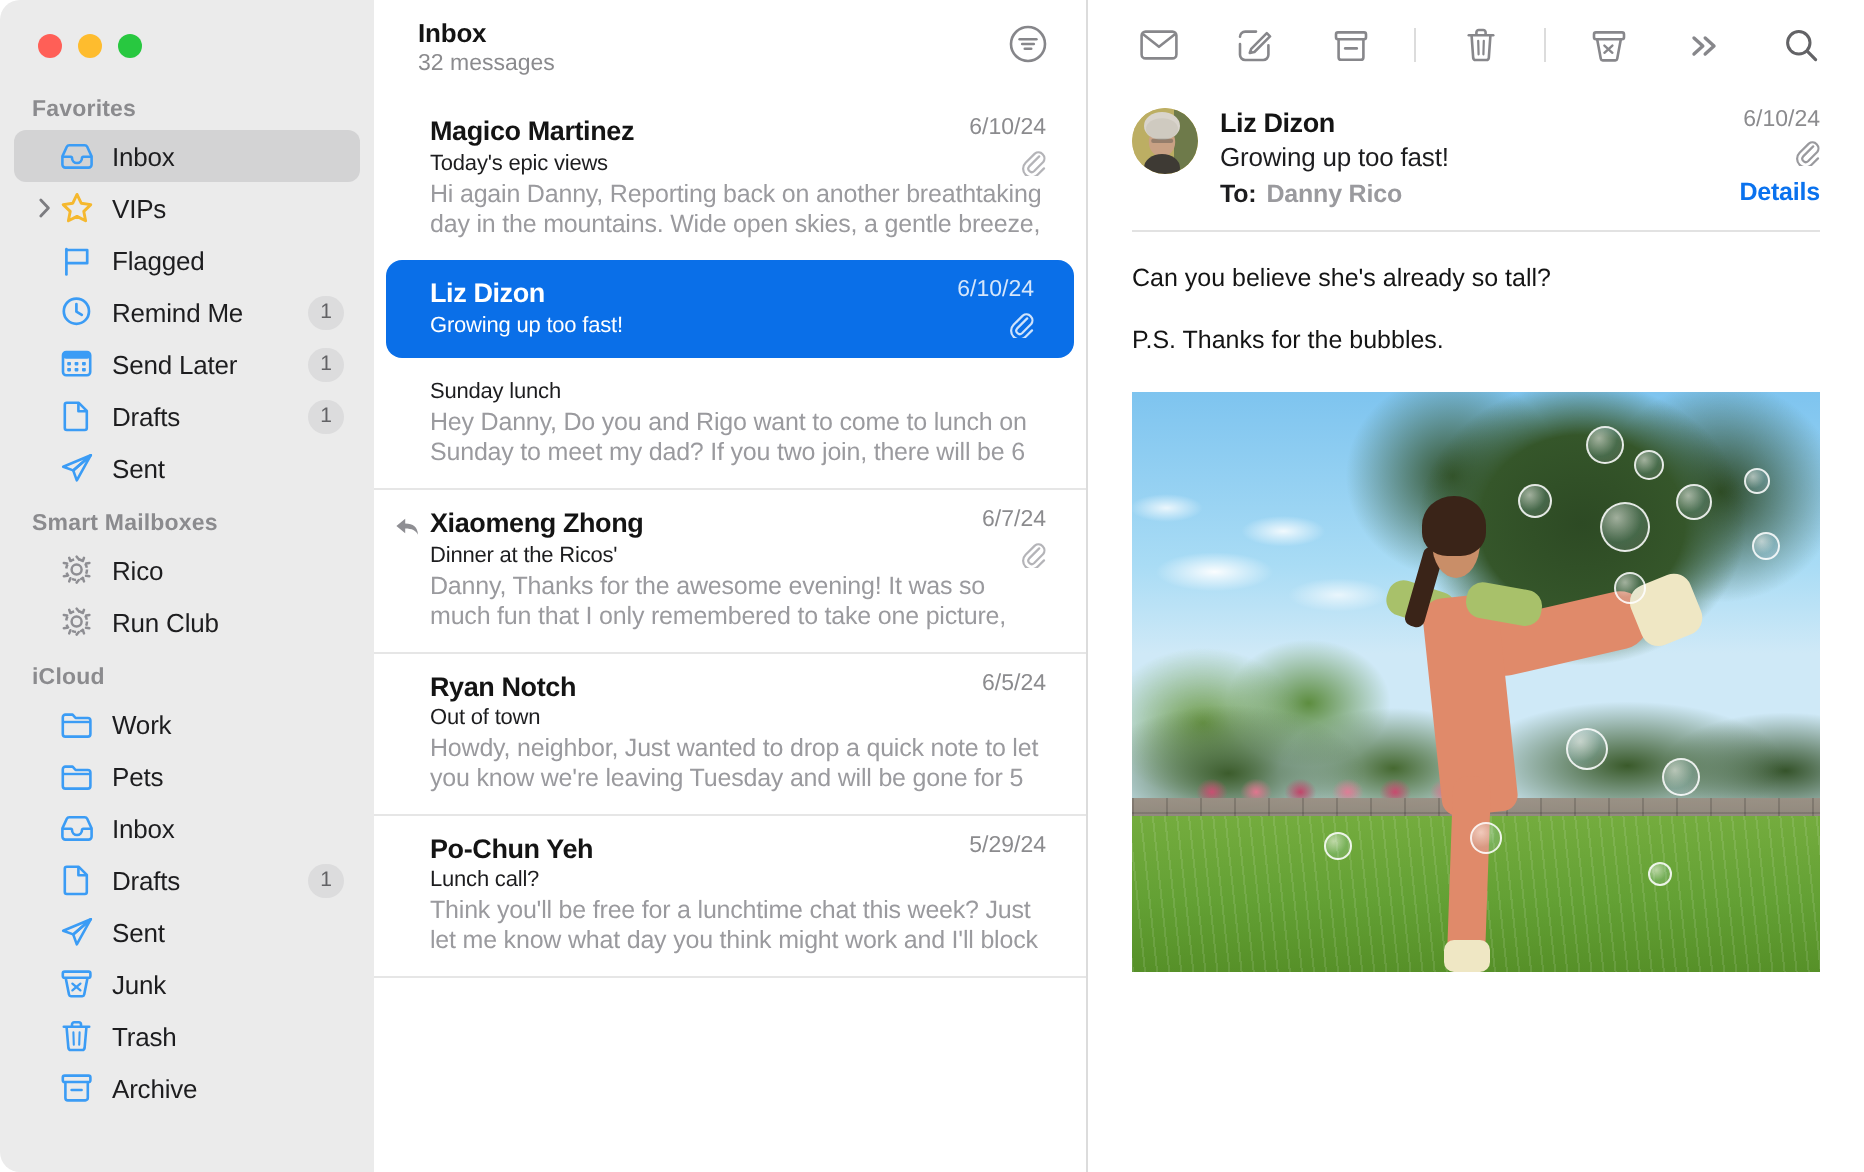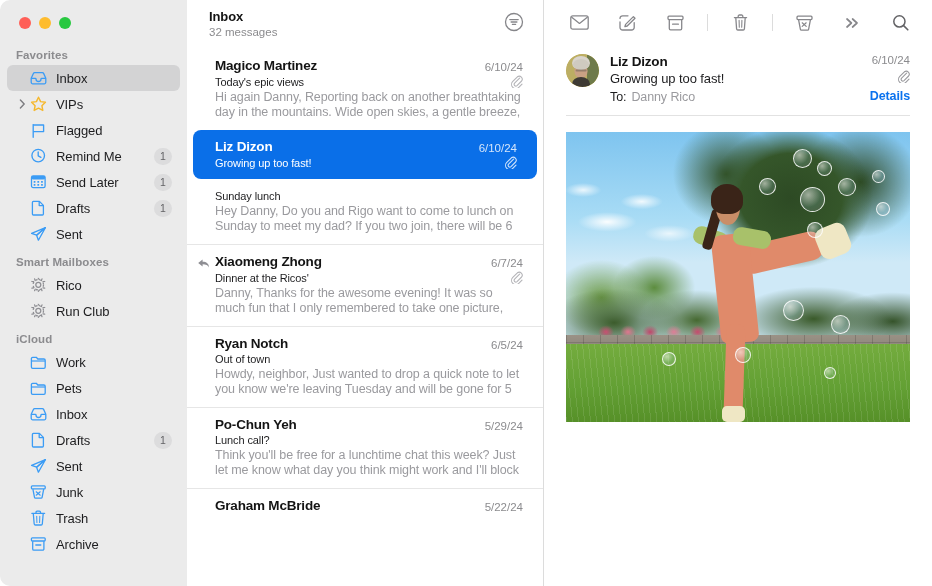--- a/index.html
+++ b/index.html
@@ -109,21 +109,21 @@
   }
   .msg.first { border-top:none; }
   .msg.sel {
     background:#0a6fe8;
     border-radius:8px;
     margin:0 6px;
     padding-left:22px;
     border-top:none;
   }
   .msg.after-sel { border-top:none; }
-  .row1 { display:flex; align-items:flex-end;gap:43px; }
+  .row1 { display:flex; align-items:flex-start;gap:43px; }
   .m-from {
     font-size:13.5px; font-weight:700; color:#141414;
     letter-spacing:-0.2px; flex:1;
   }
   .m-date { font-size:11.5px; color:#8b8b8e; margin-left:8px; }
   .row2 { display:flex; align-items:center; margin-top:2px; }
   .m-subj { font-size:11px; color:#1d1d1f; flex:1; letter-spacing:-0.1px;}
   .m-clip { width:13px; height:13px; flex:0 0 13px; margin-left:6px; }
   .m-prev {
     font-size:12.5px; color:#9a9a9e;
@@ -169,21 +169,21 @@
   .avatar {
     width:33px; height:33px; border-radius:50%;
     flex:0 0 33px; margin-right:11px;
     overflow:hidden;
     background:#c8b56a;
     position:relative;
   }
   .mh-mid { flex:1; min-width:0; }
   .mh-name { font-size:13.5px; font-weight:700; color:#141414; letter-spacing:-0.2px;}
   .mh-subj { font-size:13px; color:#1d1d1f; margin-top:2px; letter-spacing:-0.1px;}
-  .mh-to { font-size:12.5px; margin-top:4px; letter-spacing:-0.1px;}
+  .mh-to { font-size:12.5px; margin-top:4px; letter-spacing:-0.1px;font-weight:bold;}
   .mh-to-lbl { color:#1d1d1f; }
   .mh-to-val { color:#9a9a9e; margin-left:5px; }
   .mh-right {
     text-align:right; flex:0 0 auto;
     padding-left:10px;
     display:flex; flex-direction:column; align-items:flex-end;
   }
   .mh-date { font-size:11.5px; color:#8b8b8e; }
   .mh-clip { margin-top:4px; width:13px; height:13px; }
   .mh-details { font-size:12.5px; color:#0a72ee; margin-top:6px; font-weight:600; letter-spacing:-0.1px;}
@@ -630,24 +630,20 @@
       <div class="m-date">5/29/24</div>
     </div>
     <div class="row2">
       <div class="m-subj">Lunch call?</div>
 
     </div>
     <div class="m-prev">Think you'll be free for a lunchtime chat this week? Just let me know what day you think might work and I'll block off my sch…</div>
         </div>
         <div class="msg">
 
-    <div class="row1">
-      <div class="m-from">Graham McBride</div>
-      <div class="m-date">5/22/24</div>
-    </div>
     </div>
       </div>
   </div>
 
   <div class="reader">
     <div class="toolbar">
       <div class="tb-btn">
         <svg width="19" height="15" viewBox="0 0 19 15">
           <rect x="0.8" y="0.8" width="17.4" height="13.4" rx="2" fill="none" stroke="#87878b" stroke-width="1.3"></rect>
           <path d="M1.4 2 L9.5 8.4 L17.6 2" fill="none" stroke="#87878b" stroke-width="1.3" stroke-linejoin="round"></path>
@@ -732,20 +728,24 @@
         <div class="mh-clip">
           <svg width="13" height="13" viewBox="0 0 13 13">
             <path d="M9.6 3.2 L4.6 8.2 a1.7 1.7 0 0 0 2.4 2.4 L11.6 6 a3 3 0 0 0 -4.2 -4.2 L2.8 6.4 a4.2 4.2 0 0 0 6 6 L12 9.2" fill="none" stroke="#9a9a9e" stroke-width="1.1" stroke-linecap="round" stroke-linejoin="round"></path>
           </svg>
         </div>
         <div class="mh-details">Details</div>
       </div>
     </div>
     <div class="hr"></div>
 
+    <div class="body-txt" id="email-body">
+        <p>Can you believe she's already so tall?</p>
+        <p>P.S. Thanks for the bubbles.</p>
+      </div>
 
     <div class="photo-wrap">
       <div class="photo">
         <div class="ph-clouds"></div>
         <div class="ph-tree"></div>
         <div class="ph-tree2"></div>
         <div class="ph-hedge"></div>
         <div class="ph-flowers"></div>
         <div class="ph-wall"></div>
         <div class="ph-grass"></div>

